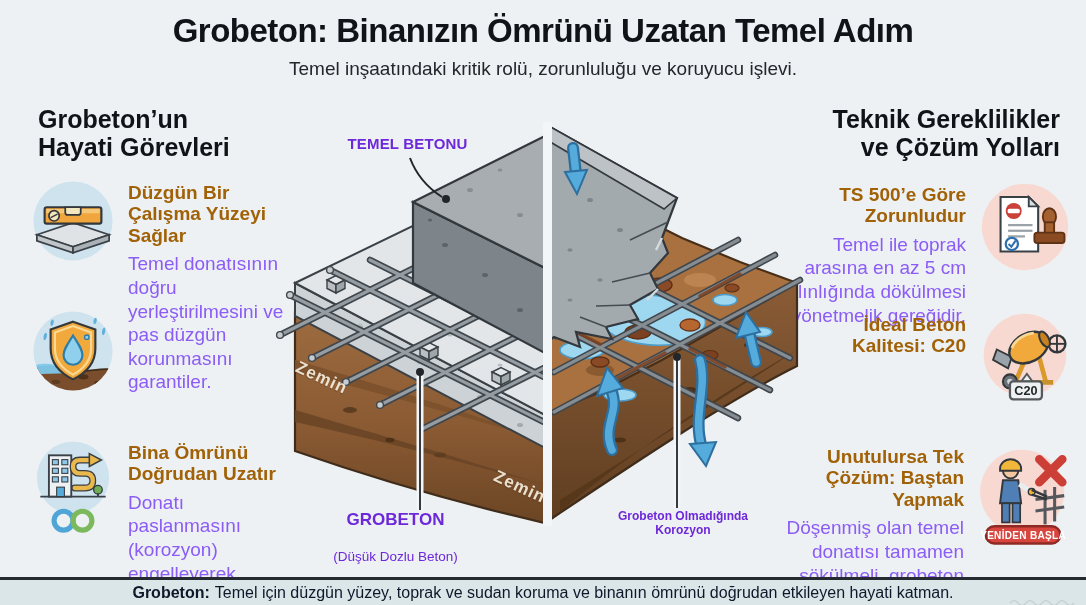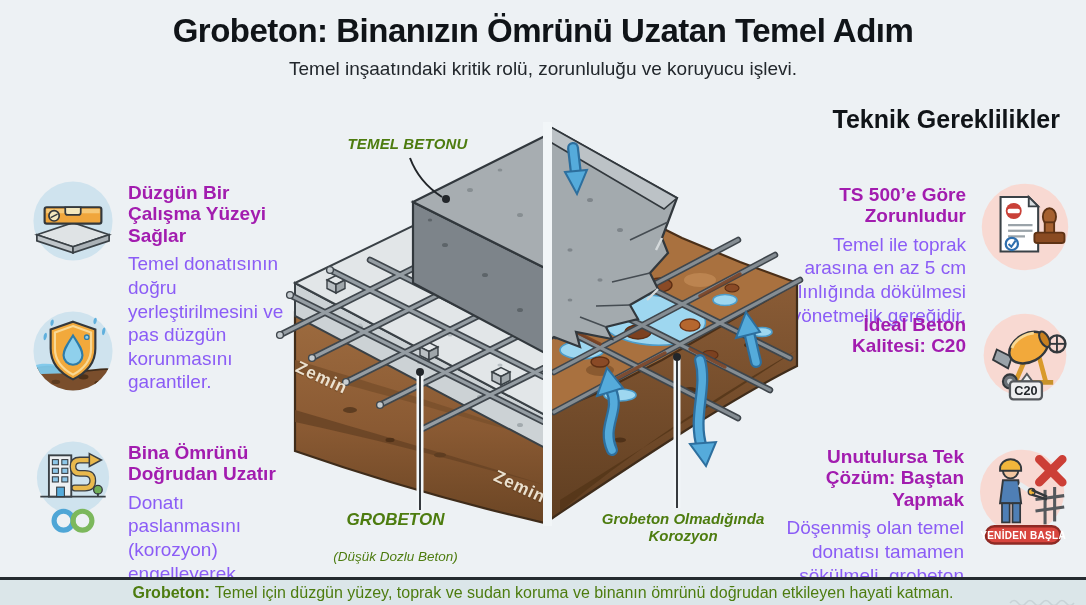--- a/index.html
+++ b/index.html
@@ -12,54 +12,58 @@
   .title{position:absolute;top:12px;left:0;width:100%;text-align:center;
     font-size:33px;font-weight:800;letter-spacing:-0.5px;color:#101418;}
   .subtitle{position:absolute;top:58px;left:0;width:100%;text-align:center;
     font-size:19px;font-weight:400;color:#22272c;}
   
   .panel-head{position:absolute;font-size:25px;font-weight:800;line-height:1.1;color:#101418;}
   .panel-head.left{left:38px;top:106px;text-align:left;}
   .panel-head.right{right:26px;top:106px;text-align:right;}
   .item{position:absolute;display:flex;gap:12px;}
   .item .icon-wrap{flex:none;position:relative;}
-  .item-title{font-size:19px;font-weight:800;line-height:1.13;color:#a21caf;margin:4px 0 6px;}
+  .item-title{font-size:19px;font-weight:800;line-height:1.13;color:#a16207;margin:4px 0 6px;}
   .item-body{font-size:19px;line-height:1.24;color:#8b5cf6;}
   .l-item{left:30px;width:262px;}
   .r-item{width:312px;justify-content:flex-end;}
   .r-item .txt{text-align:right;}
   .txt{min-width:0;}
   
-  .diag-label{position:absolute;text-align:center;color:#4d7c0f;font-style:italic;}
+  .diag-label{position:absolute;text-align:center;color:#6d28d9;}
   .lbl-temel{left:345px;top:135px;width:125px;font-size:15px;font-weight:800;letter-spacing:.2px;}
   .lbl-grobeton{left:318px;top:510px;width:155px;}
   .lbl-grobeton .l1{font-size:17px;font-weight:800;}
   .lbl-grobeton .l2{font-size:13.5px;margin-top:19px;}
-  .lbl-korozyon{left:598px;top:510px;width:170px;font-size:15px;font-weight:800;line-height:1.15;}
+  .lbl-korozyon{left:598px;top:510px;width:170px;font-size:12px;font-weight:800;line-height:1.15;}
   .zemin{position:absolute;font-size:17px;font-weight:700;color:#f2e9d8;opacity:.95;
     letter-spacing:1px;transform:rotate(25deg);text-shadow:0 1px 1px rgba(60,35,10,.45);}
   .zemin.z1{left:294px;top:368px;}
   .zemin.z2{left:492px;top:477px;}
   
   .footer{position:absolute;left:0;bottom:0;width:100%;height:25px;
     background:#dbe6e9;border-top:3px solid #252b30;
     display:flex;align-items:center;justify-content:center;
-    font-size:16px;color:#4d7c0f;}
+    font-size:16px;color:#0f172a;}
   .footer .lead{font-weight:800;margin-right:5px;}
   .wm{position:absolute;right:8px;bottom:0px;width:70px;height:9px;opacity:.45;}
   svg{display:block;}
 </style>
 </head>
 <body>
 
 <div class="stage">
 
   <div class="title">Grobeton: Binanızın Ömrünü Uzatan Temel Adım</div>
   <div class="subtitle">Temel inşaatındaki kritik rolü, zorunluluğu ve koruyucu işlevi.</div>
 
+  <div class="panel-head left">
+    <div>Grobeton’un</div>
+    <div>Hayati Görevleri</div>
+  </div>
 
   <div class="item l-item" style="top:178px">
     <div class="icon-wrap">
       <svg width="86" height="86" viewBox="0 0 100 100">
         <circle cx="50" cy="50" r="46" fill="#cfe3ee"></circle>
         <polygon points="8,66 50,52 92,66 50,80" fill="#dfe3e5" stroke="#3a4146" stroke-width="2"></polygon>
         <polygon points="8,66 50,80 50,87 8,73" fill="#bfc5c9" stroke="#3a4146" stroke-width="2"></polygon>
         <polygon points="50,80 92,66 92,73 50,87" fill="#aab1b6" stroke="#3a4146" stroke-width="2"></polygon>
         <rect x="17" y="34" width="66" height="19" rx="2.5" fill="#f0a63c" stroke="#33383c" stroke-width="2.5"></rect>
         <rect x="19" y="36" width="62" height="5" fill="#f6c876"></rect>
@@ -125,20 +129,21 @@
       </svg>
     </div>
     <div class="txt">
       <div class="item-title" style="max-width:165px">Bina Ömrünü Doğrudan Uzatır</div>
       <div class="item-body" style="max-width:188px">Donatı paslanmasını (korozyon) engelleyerek betonarmenin ömrünü sonsuza yaklaştınr.</div>
     </div>
   </div>
 
   <div class="panel-head right">
     <div>Teknik Gereklilikler</div>
+    <div>ve Çözüm Yolları</div>
   </div>
 
   <div class="item r-item" style="top:180px;right:14px">
     <div class="txt">
       <div class="item-title" style="max-width:145px;margin-left:auto">TS 500’e Göre Zorunludur</div>
       <div class="item-body" style="max-width:188px;margin-left:auto">Temel ile toprak arasına en az 5 cm kalınlığında dökülmesi yönetmelik gereğidir.</div>
     </div>
     <div class="icon-wrap">
       <svg width="94" height="94" viewBox="0 0 100 100">
         <circle cx="50" cy="50" r="46" fill="#f8d9d2"></circle>

